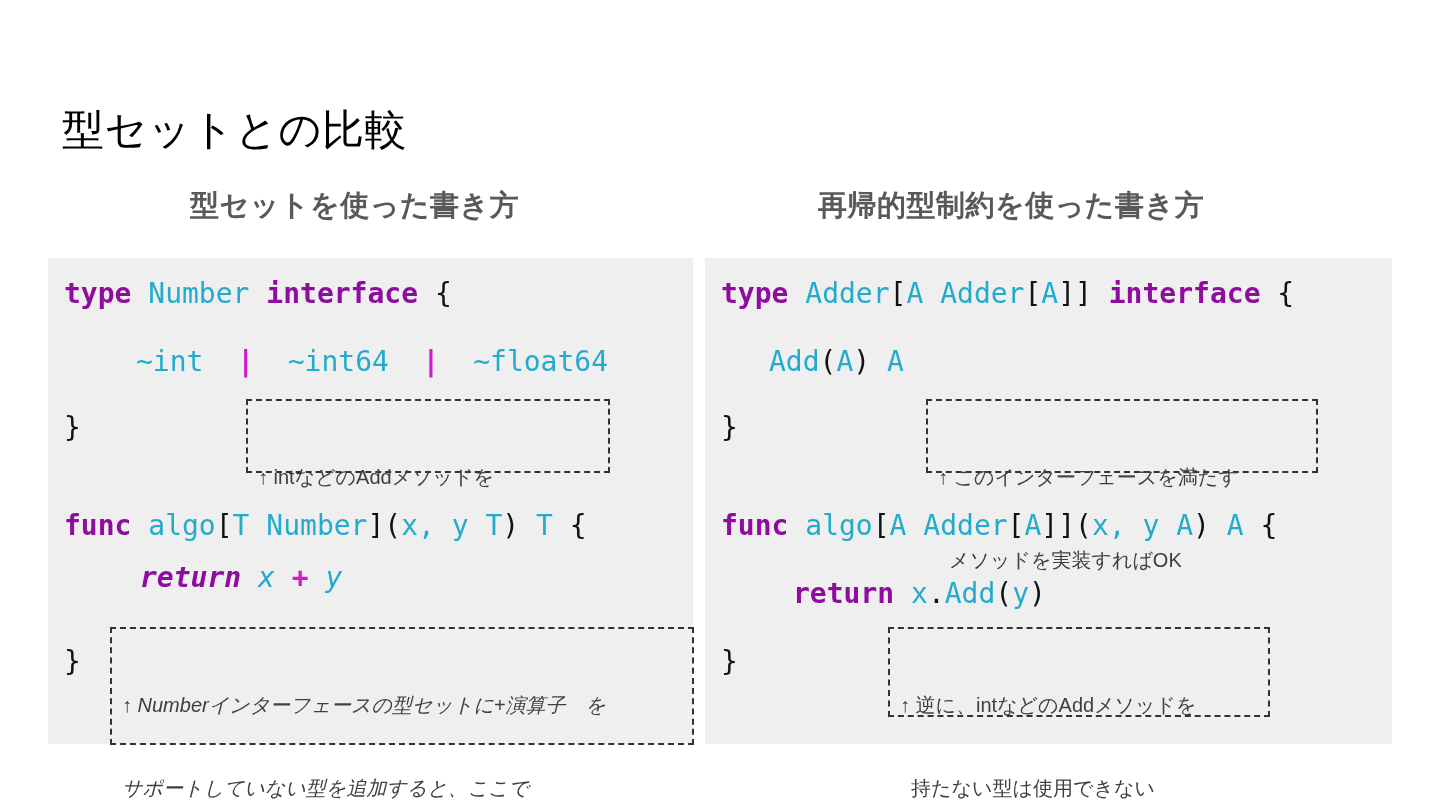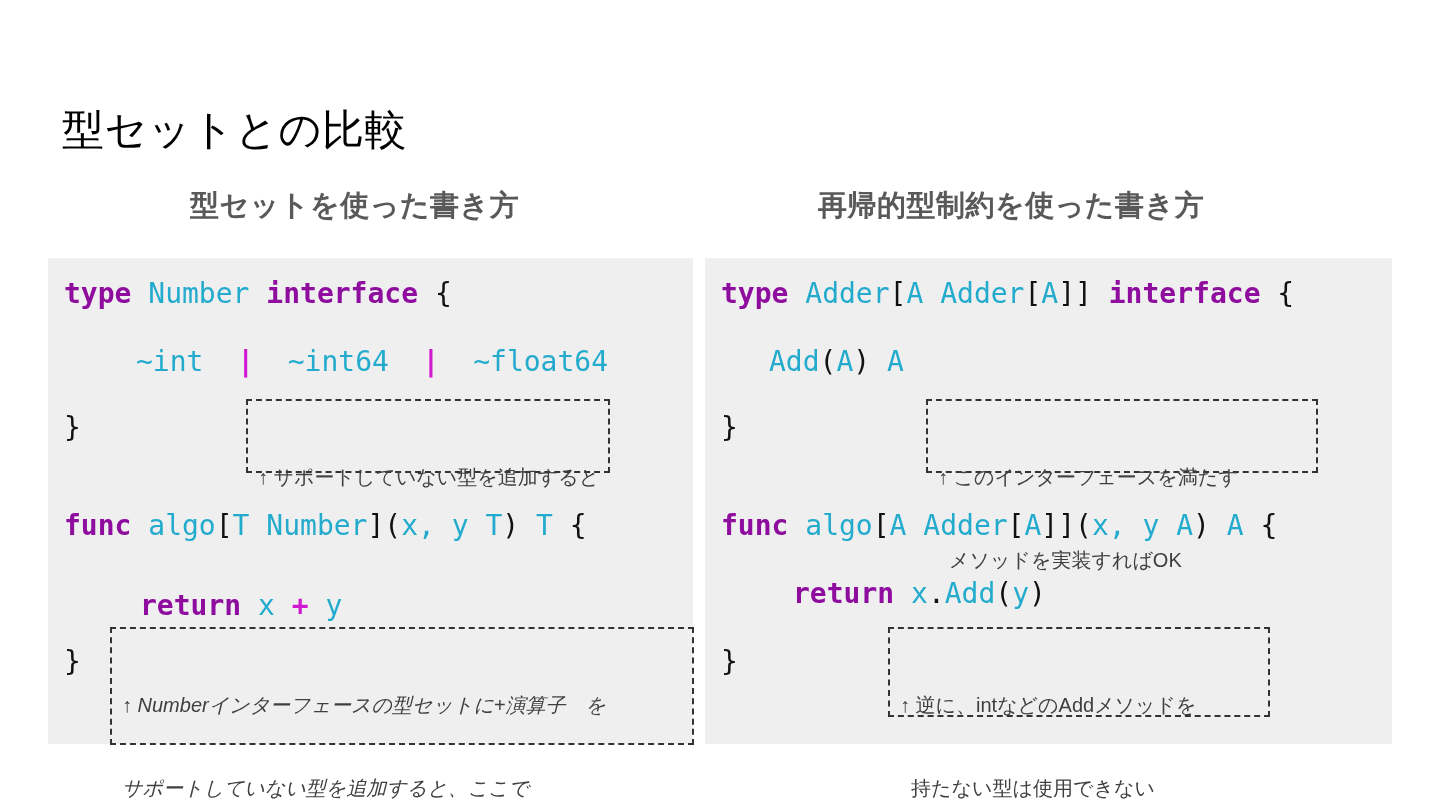--- a/index.html
+++ b/index.html
@@ -105,42 +105,42 @@
 <div class="code-panel left">
 
   <div class="code-line big" style="left:16px; top:22px;"><span class="kw">type</span><span class="punct"> </span><span class="id">Number</span><span class="punct"> </span><span class="kw">interface</span><span class="punct"> </span><span class="punct">{</span></div>
 
   <div class="code-line big" style="left:88px; top:90px;"><span class="id">~int</span><span class="punct">  </span><span class="op">|</span><span class="punct">  </span><span class="id">~int64</span><span class="punct">  </span><span class="op">|</span><span class="punct">  </span><span class="id">~float64</span></div>
 
   <div class="code-line big" style="left:16px; top:156px;"><span class="punct">}</span></div>
 
   <div class="code-line big" style="left:16px; top:254px;"><span class="kw">func</span><span class="punct"> </span><span class="id">algo</span><span class="punct">[</span><span class="id">T Number</span><span class="punct">]</span><span class="punct">(</span><span class="id">x, y T</span><span class="punct">)</span><span class="punct"> </span><span class="id">T</span><span class="punct"> </span><span class="punct">{</span></div>
 
-  <div class="code-line big" style="left:92px; top:334px;"><span class="kw">return</span><span class="punct"> </span><span class="id">x</span><span class="punct"> </span><span class="op">+</span><span class="punct"> </span><span class="id">y</span></div>
+  <div class="code-line big" style="left:92px; top:306px;font-style:italic;"><span class="kw">return</span><span class="punct"> </span><span class="id">x</span><span class="punct"> </span><span class="op">+</span><span class="punct"> </span><span class="id">y</span></div>
 
   <div class="code-line big" style="left:16px; top:390px;"><span class="punct">}</span></div>
 </div>
 
 <div class="code-panel right">
 
   <div class="code-line big" style="left:16px; top:22px;"><span class="kw">type</span><span class="punct"> </span><span class="id">Adder</span><span class="punct">[</span><span class="id">A Adder</span><span class="punct">[</span><span class="id">A</span><span class="punct">]</span><span class="punct">]</span><span class="punct"> </span><span class="kw">interface</span><span class="punct"> </span><span class="punct">{</span></div>
 
   <div class="code-line big" style="left:64px; top:90px;"><span class="id">Add</span><span class="punct">(</span><span class="id">A</span><span class="punct">)</span><span class="punct"> </span><span class="id">A</span></div>
 
   <div class="code-line big" style="left:16px; top:156px;"><span class="punct">}</span></div>
 
   <div class="code-line big" style="left:16px; top:254px;"><span class="kw">func</span><span class="punct"> </span><span class="id">algo</span><span class="punct">[</span><span class="id">A Adder</span><span class="punct">[</span><span class="id">A</span><span class="punct">]</span><span class="punct">]</span><span class="punct">(</span><span class="id">x, y A</span><span class="punct">)</span><span class="punct"> </span><span class="id">A</span><span class="punct"> </span><span class="punct">{</span></div>
 
   <div class="code-line big" style="left:88px; top:322px;"><span class="kw">return</span><span class="punct"> </span><span class="id">x</span><span class="punct">.</span><span class="id">Add</span><span class="punct">(</span><span class="id">y</span><span class="punct">)</span></div>
 
   <div class="code-line big" style="left:16px; top:390px;"><span class="punct">}</span></div>
 </div>
 
 <div class="annot" id="annot-left-1">
-  <span class="ln ind1">↑ サポートしていない型を追加すると</span>
+  <span class="ln ind1">↑ intなどのAddメソッドを</span>
 </div>
 
 <div class="annot" id="annot-left-2">
   <span class="ln ind1">↑ Numberインターフェースの型セットに+演算子　を</span>
   <span class="ln ind1">サポートしていない型を追加すると、ここで</span>
   
 </div>
 
 <div class="annot" id="annot-right-1">
   <span class="ln ind1">↑ このインターフェースを満たす</span>

